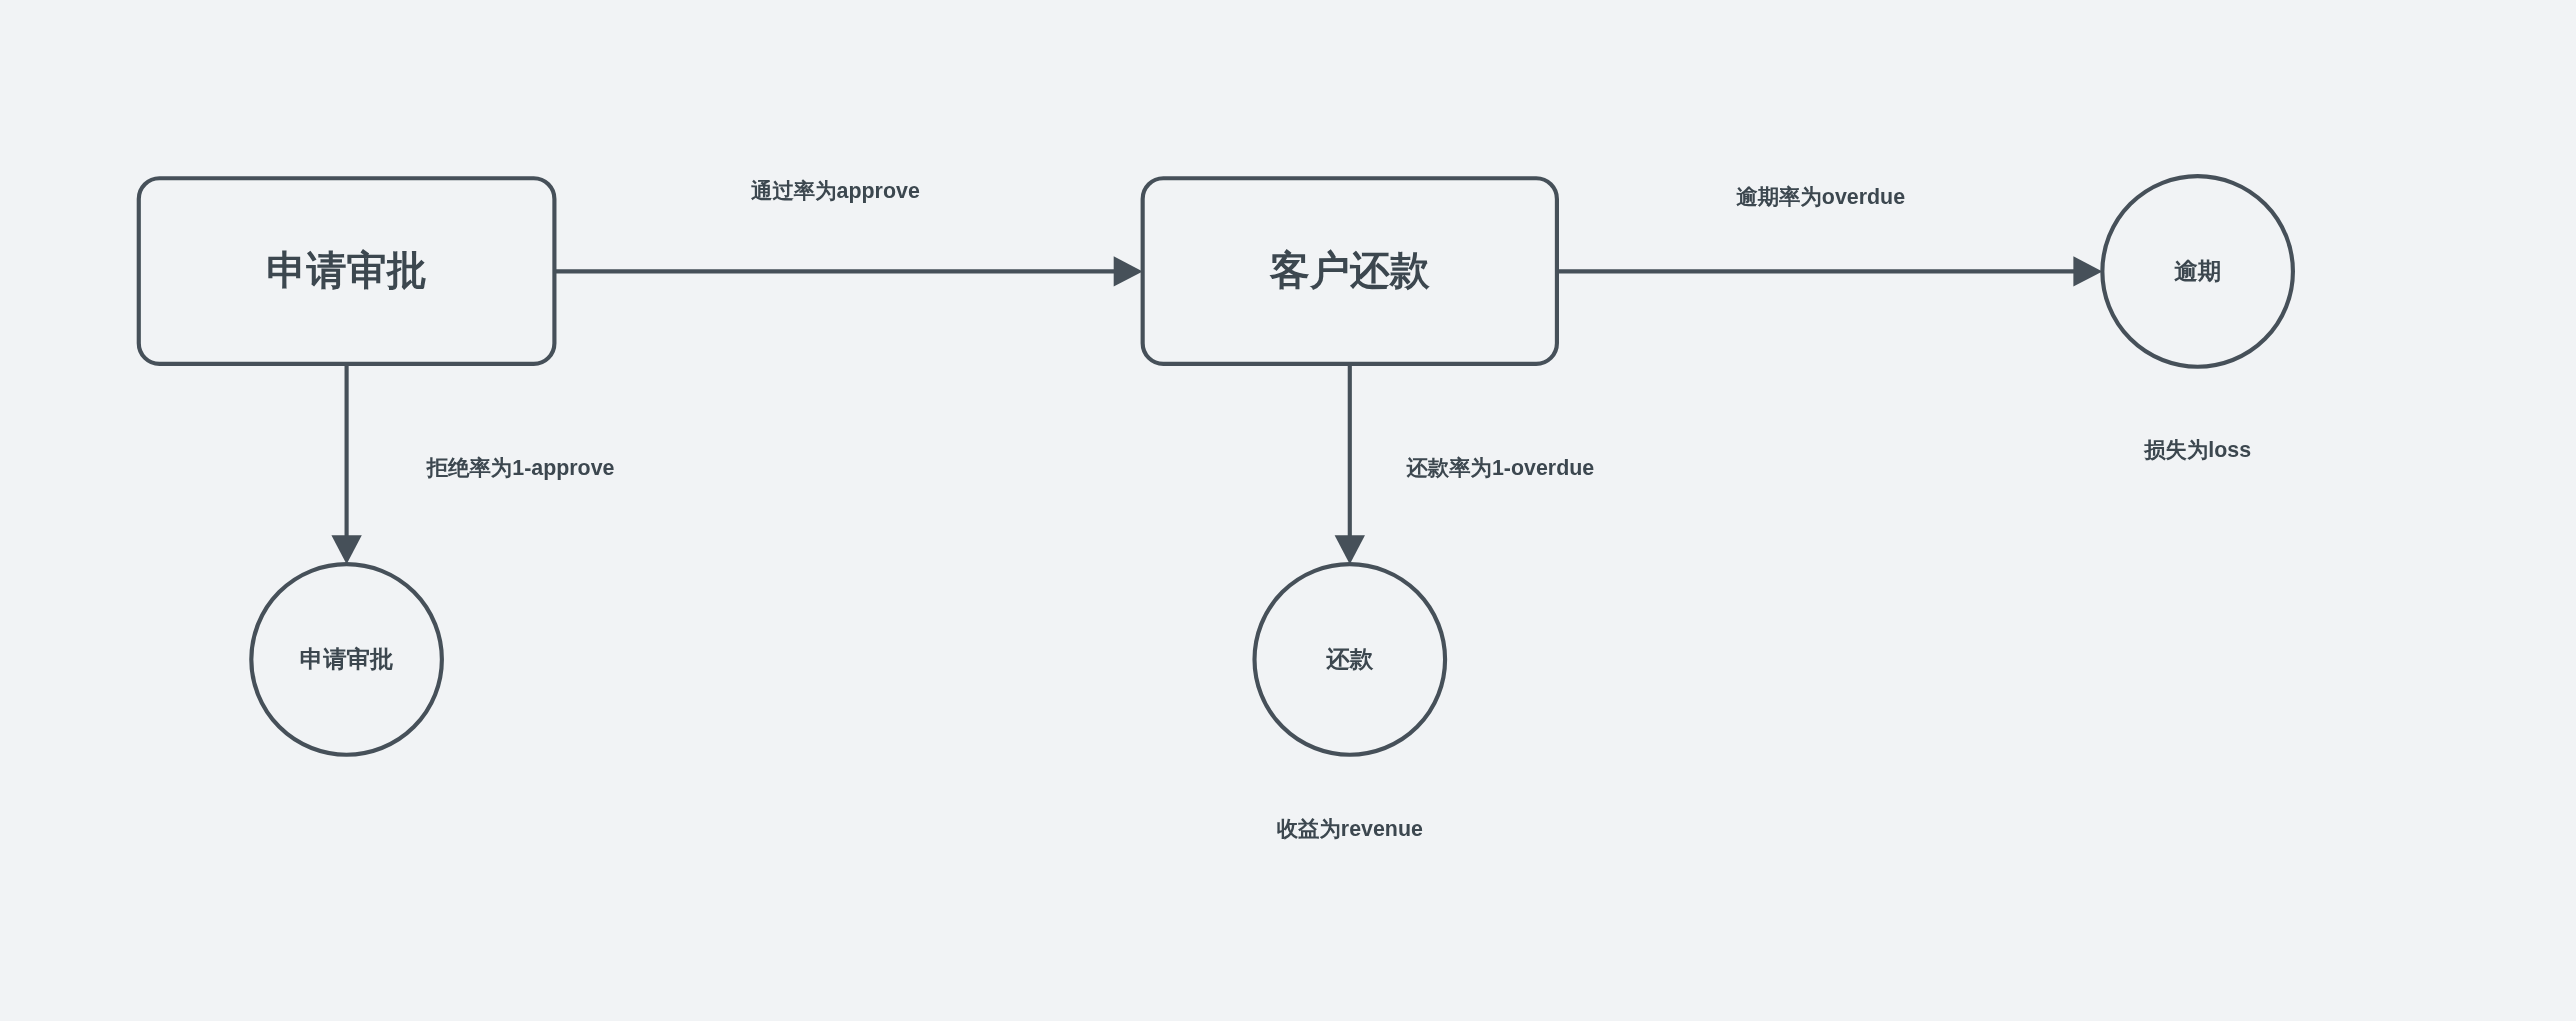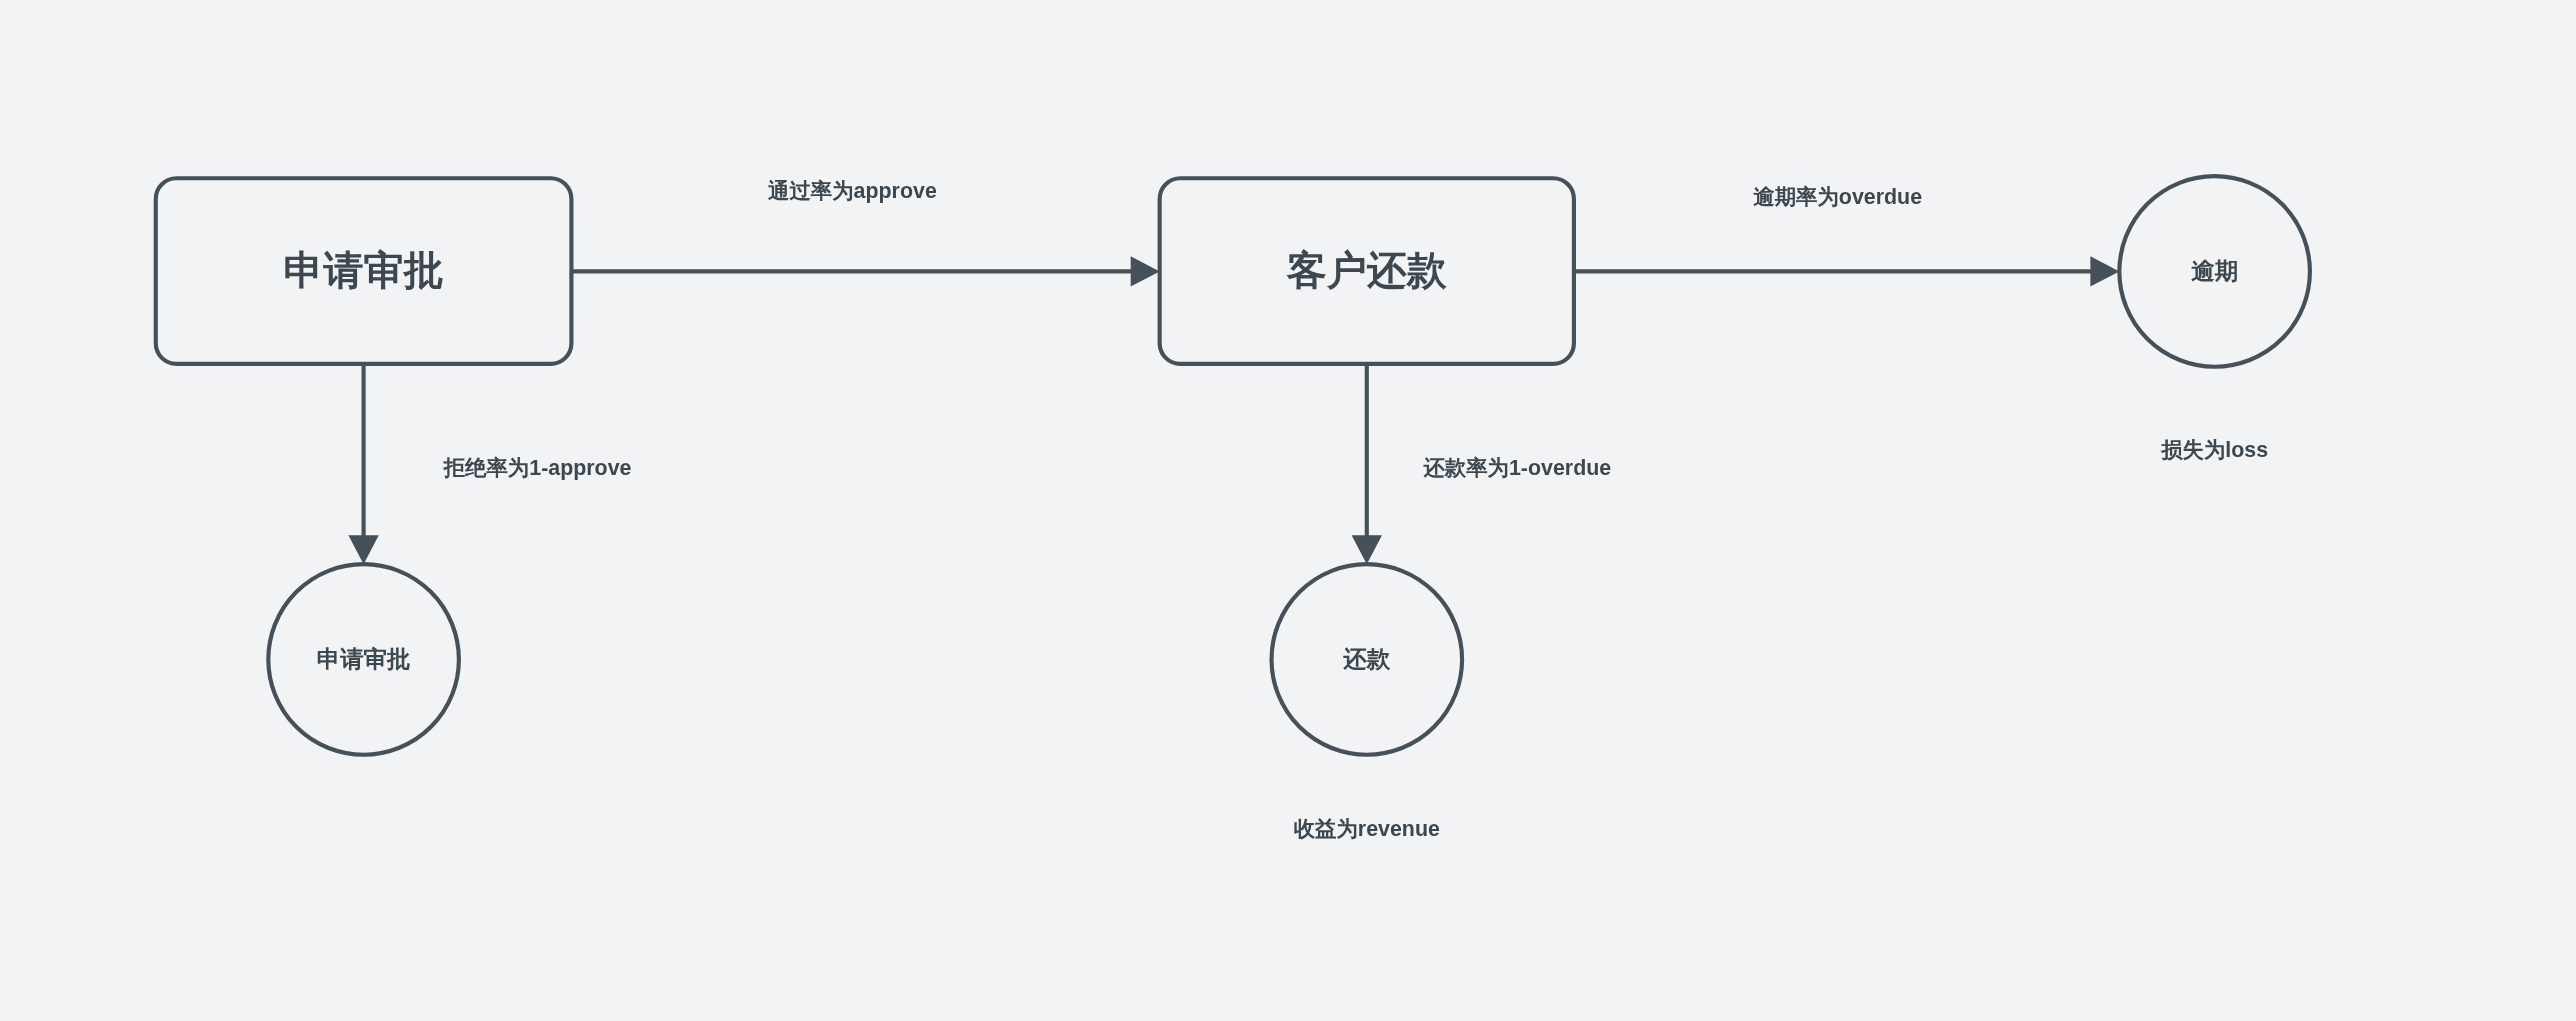--- a/index.html
+++ b/index.html
@@ -9,21 +9,20 @@
   }
   body {
     font-family: "Liberation Sans", "DejaVu Sans", sans-serif;
   }
   #canvas {
     position: relative;
     width: 2323px;
     height: 1022px;
     background: #f1f3f5;
     overflow: hidden;
-    margin-left: 17px;
   }
   #flow-svg {
     position: absolute;
     top: 0;
     left: 0;
     width: 2576px;
     height: 1022px;
   }
   .node-shape {
     fill: none;

